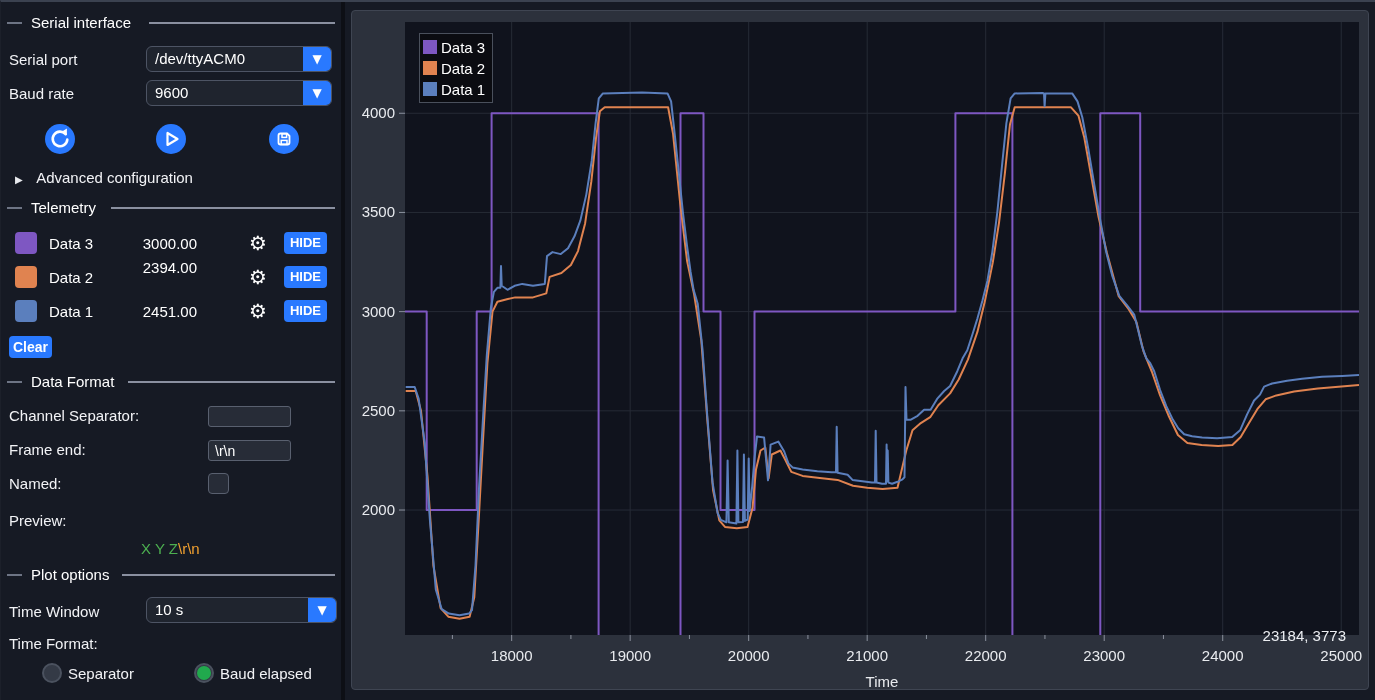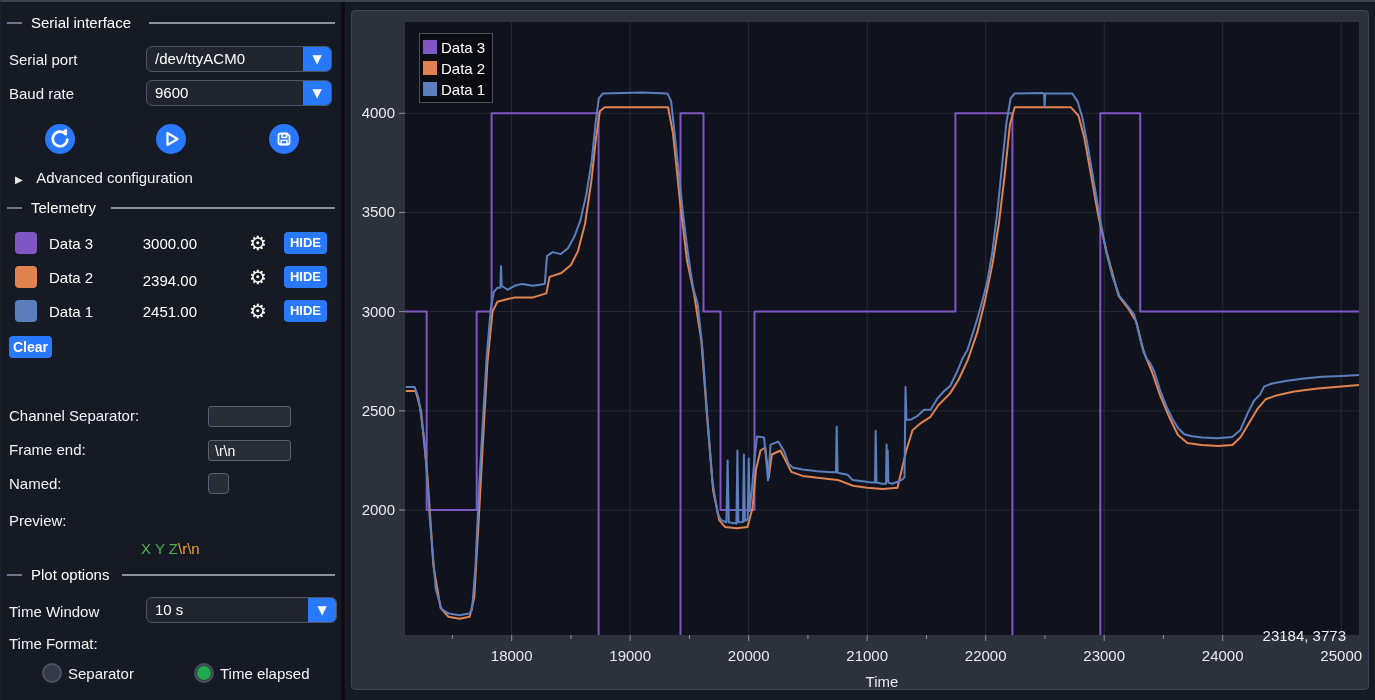--- a/index.html
+++ b/index.html
@@ -127,35 +127,40 @@
       <div class="swatch" style="left: 14px; top: 230px; background-color: rgb(126, 87, 194);"></div>
       <div class="t-name" style="left:48px; top:233px">Data 3</div>
       <div class="t-val" style="left:106px; top:233px">3000.00</div>
       <div class="gear" style="left:248px; top:230px">⚙</div>
       <div class="btn-blue" style="left:283px; top:230px; width:43px; height:22px; line-height:22px">HIDE</div>
     </div>
 
     <div>
       <div class="swatch" style="left: 14px; top: 264px; background-color: rgb(224, 131, 80);"></div>
       <div class="t-name" style="left:48px; top:267px">Data 2</div>
-      <div class="t-val" style="left:106px; top:270px">2394.00</div>
+      <div class="t-val" style="left:106px; top:257px">2394.00</div>
       <div class="gear" style="left:248px; top:264px">⚙</div>
       <div class="btn-blue" style="left:283px; top:264px; width:43px; height:22px; line-height:22px">HIDE</div>
     </div>
 
     <div>
       <div class="swatch" style="left: 14px; top: 298px; background-color: rgb(91, 127, 189);"></div>
       <div class="t-name" style="left:48px; top:301px">Data 1</div>
       <div class="t-val" style="left:106px; top:301px">2451.00</div>
       <div class="gear" style="left:248px; top:298px">⚙</div>
       <div class="btn-blue" style="left:283px; top:298px; width:43px; height:22px; line-height:22px">HIDE</div>
     </div>
 
     <div class="btn-blue" style="left:8px; top:334px; width:43px; height:22px; line-height:22px; font-weight:bold; font-size:14px">Clear</div>
 
+    <div class="sec-head" style="top:371px">
+      <div class="dash"></div>
+      <div class="title">Data Format</div>
+      <div class="rule" style="left:127px"></div>
+    </div>
 
     <div class="abs lbl" style="left:8px; top:405px">Channel Separator:</div>
     <input class="tinput" style="left: 207px; top: 404px;" value="">
 
     <div class="abs lbl" style="left:8px; top:439px">Frame end:</div>
     <input class="tinput" style="left: 207px; top: 438px;" value="\r\n">
 
     <div class="abs lbl" style="left:8px; top:473px">Named:</div>
     <div class="checkbox" style="left:207px; top:471px"></div>
 
@@ -176,21 +181,21 @@
       <span class="cbtn">
           <span>▼</span>
         </span>
     </div>
 
     <div class="abs lbl" style="left:8px; top:633px">Time Format:</div>
 
     <div class="radio off" style="left:41px; top:661px"></div>
     <div class="abs lbl" style="left:67px; top:663px">Separator</div>
     <div class="radio on" style="left:193px; top:661px"></div>
-    <div class="abs lbl" style="left:219px; top:663px">Time elapsed</div>
+    <div class="abs lbl" style="left:219px; top:663px">Baud elapsed</div>
   </div>
 
   <div class="side-sep"></div>
 
   <div class="panel">
     <svg id="chart-svg" width="1016" height="678">
         <rect x="53" y="11" width="954" height="613" fill="#10131d"></rect>
         <g stroke="#262b36" stroke-width="1">
           <line x1="53" x2="1007" y1="499.0194174757281" y2="499.0194174757281"></line>
           <line x1="53" x2="1007" y1="399.8284789644013" y2="399.8284789644013"></line>

